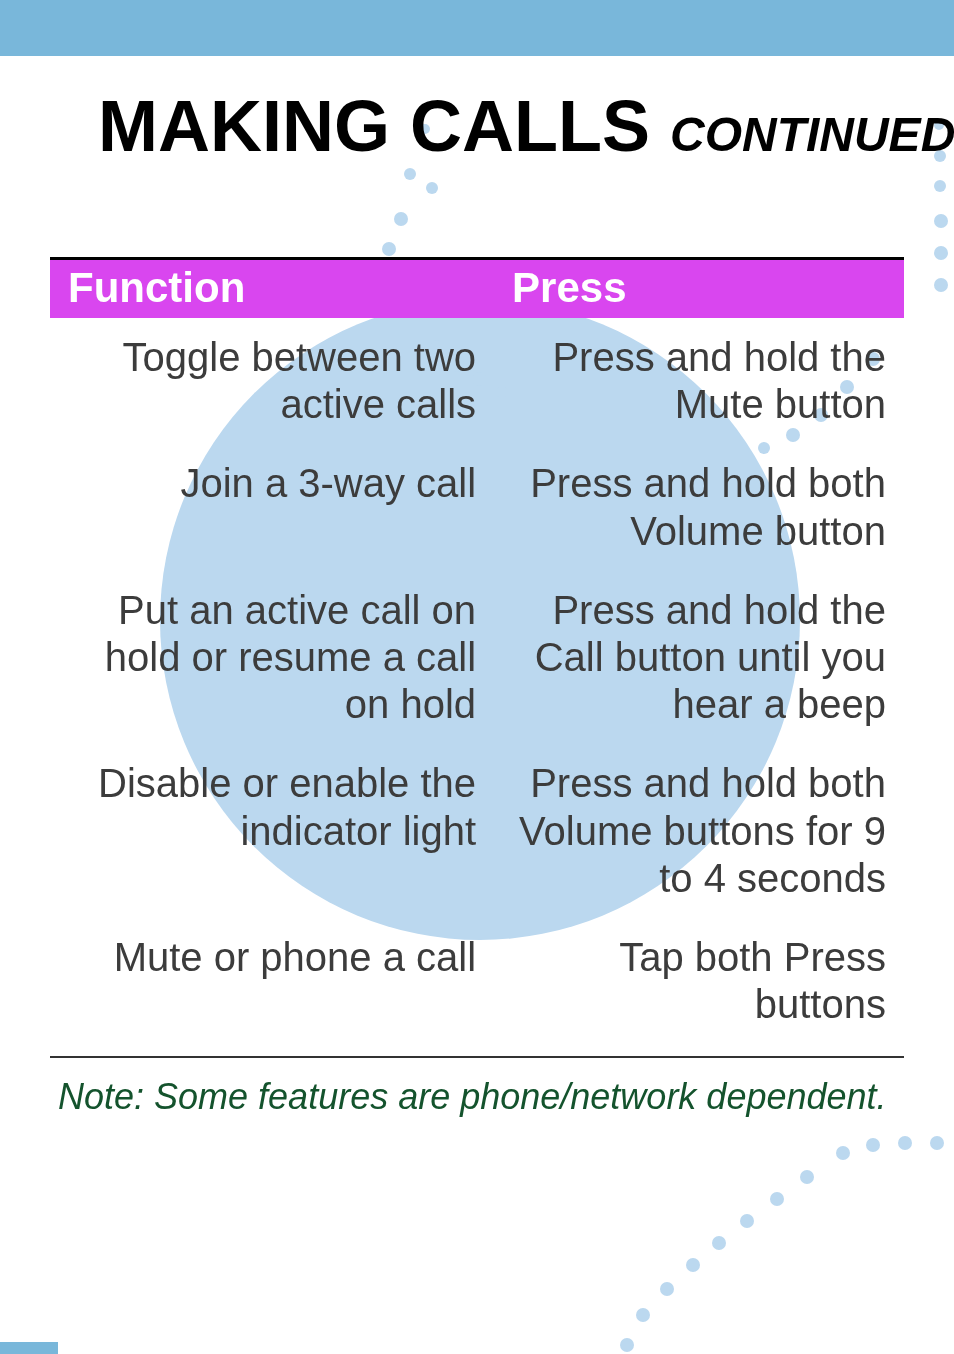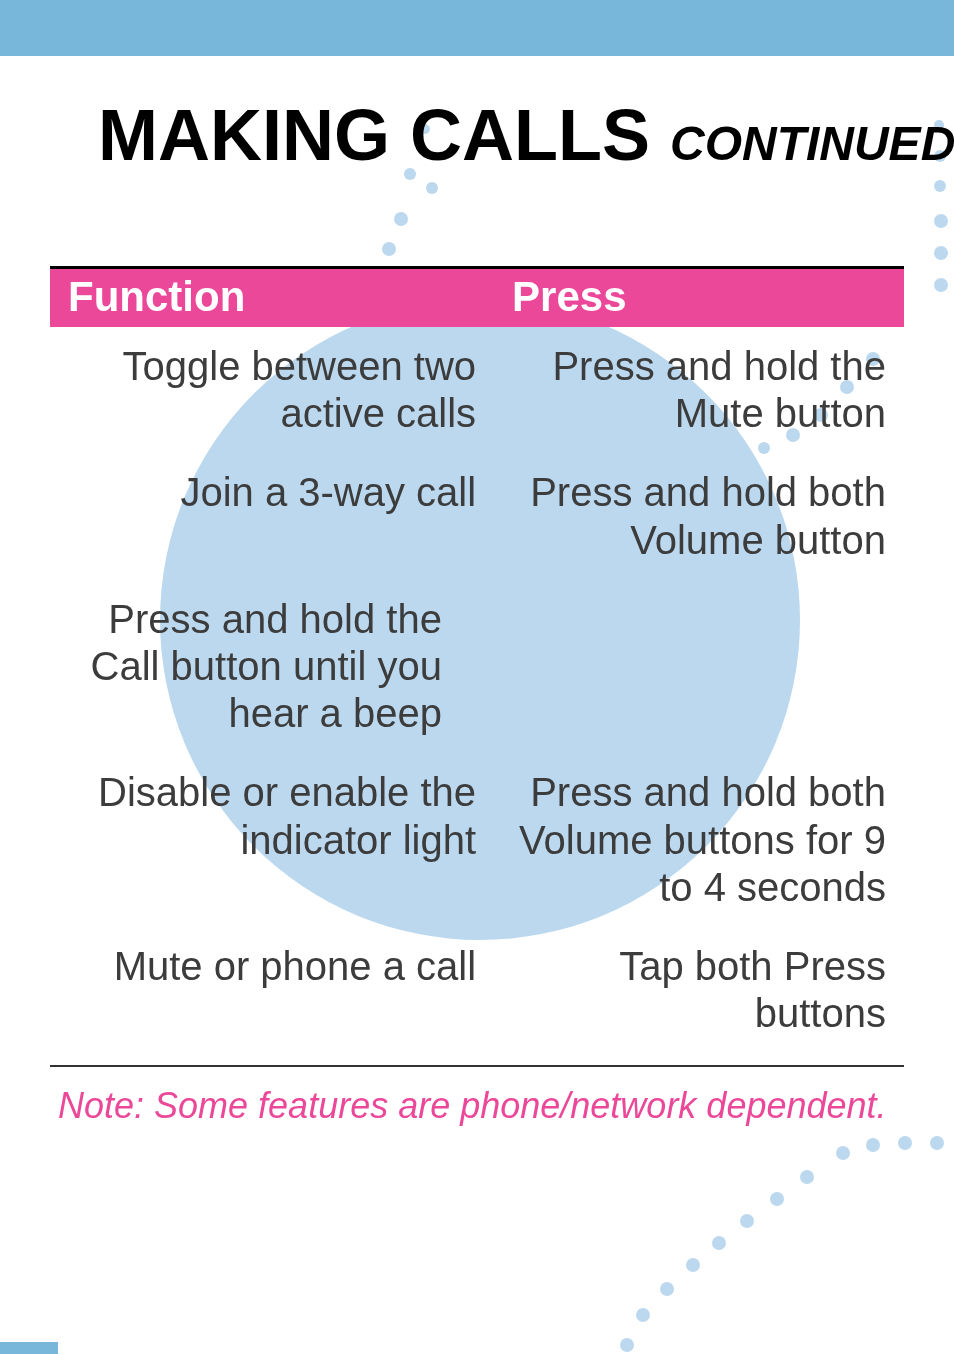--- a/index.html
+++ b/index.html
@@ -37,41 +37,41 @@
   .page {
     position: relative;
     z-index: 1;
     padding: 20px 50px 0 50px;
   }
   h1.title {
     font-size: 72px;
     font-weight: 800;
     color: #000;
     letter-spacing: 0px;
-    margin: 18px 0 90px 48px;
+    margin: 9px 0 90px 48px;
     white-space: nowrap;
     font-stretch: condensed;
   }
   h1.title .main {
     font-family: "Arial Black", "Helvetica Neue", Arial, sans-serif;
     font-weight: 900;
   }
   h1.title .cont {
     font-style: italic;
     font-weight: 800;
     font-size: 48px;
     letter-spacing: 0px;
     font-family: "Arial Black", Arial, sans-serif;
   }
   .tbl {
     width: 100%;
   }
   .thead {
     display: flex;
-    background: #ec4899;
+    background: #d946ef;
     color: #fff;
     border-top: 3px solid #000;
   }
   .th {
     font-weight: 700;
     font-size: 42px;
     padding: 4px 18px 6px 18px;
     font-family: Helvetica, Arial, sans-serif;
   }
   .col-fn { width: 52%; }
@@ -85,21 +85,21 @@
     font-size: 40px;
     line-height: 1.18;
     color: #3c3c3c;
     padding: 0 18px;
     font-weight: 400;
     font-family: "Helvetica Neue", Helvetica, Arial, sans-serif;
   }
   .note {
     font-size: 36px;
     font-style: italic;
-    color: #ec4899;
+    color: #14532d;
     padding: 18px 8px 0 8px;
     border-top: 2px solid #333;
     margin-top: 12px;
   }
   .bottom-bar {
     position: absolute;
     left: 0;
     width: 58px;
     height: 12px;
     background: #79b7da;
@@ -167,20 +167,21 @@
 
     <div class="row">
       <div class="td col-fn">Toggle between two active calls</div>
       <div class="td col-ac">Press and hold the Mute button</div>
     </div>
     <div class="row">
       <div class="td col-fn">Join a 3-way call</div>
       <div class="td col-ac">Press and hold both Volume button</div>
     </div>
     <div class="row">
+      <div class="td col-fn">Put an active call on hold or resume a call on hold</div>
       <div class="td col-ac">Press and hold the Call button until you hear a beep</div>
     </div>
     <div class="row">
       <div class="td col-fn">Disable or enable the indicator light</div>
       <div class="td col-ac">Press and hold both Volume buttons for 9 to 4 seconds</div>
     </div>
     <div class="row">
       <div class="td col-fn">Mute or phone a call</div>
       <div class="td col-ac">Tap both Press buttons</div>
     </div>

